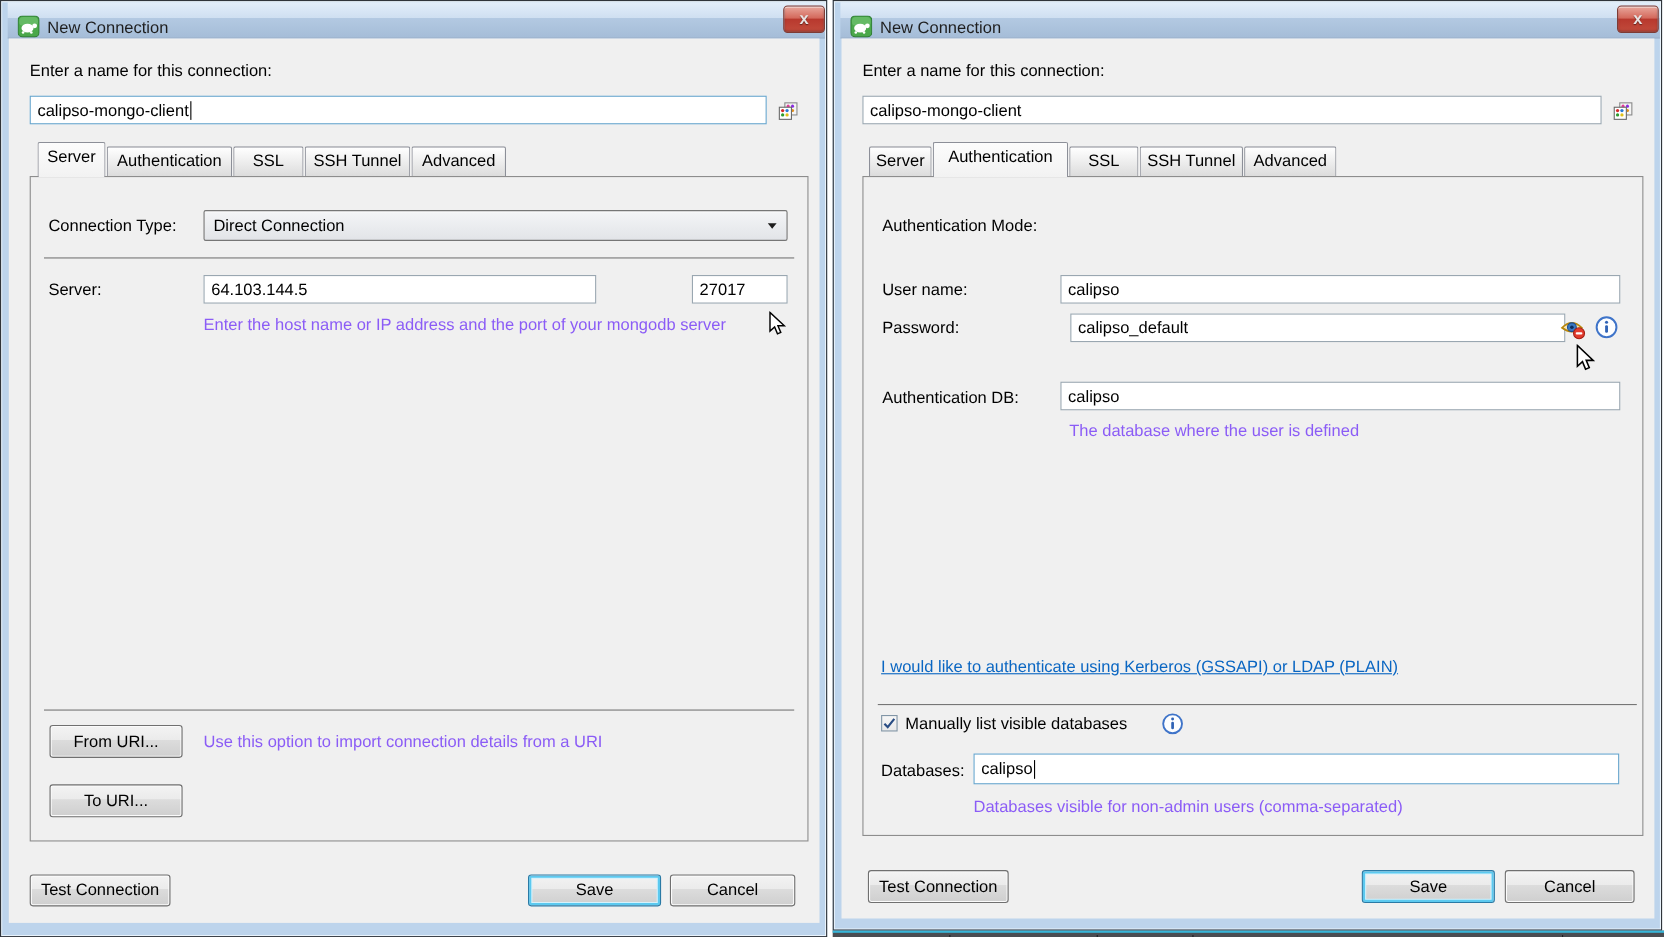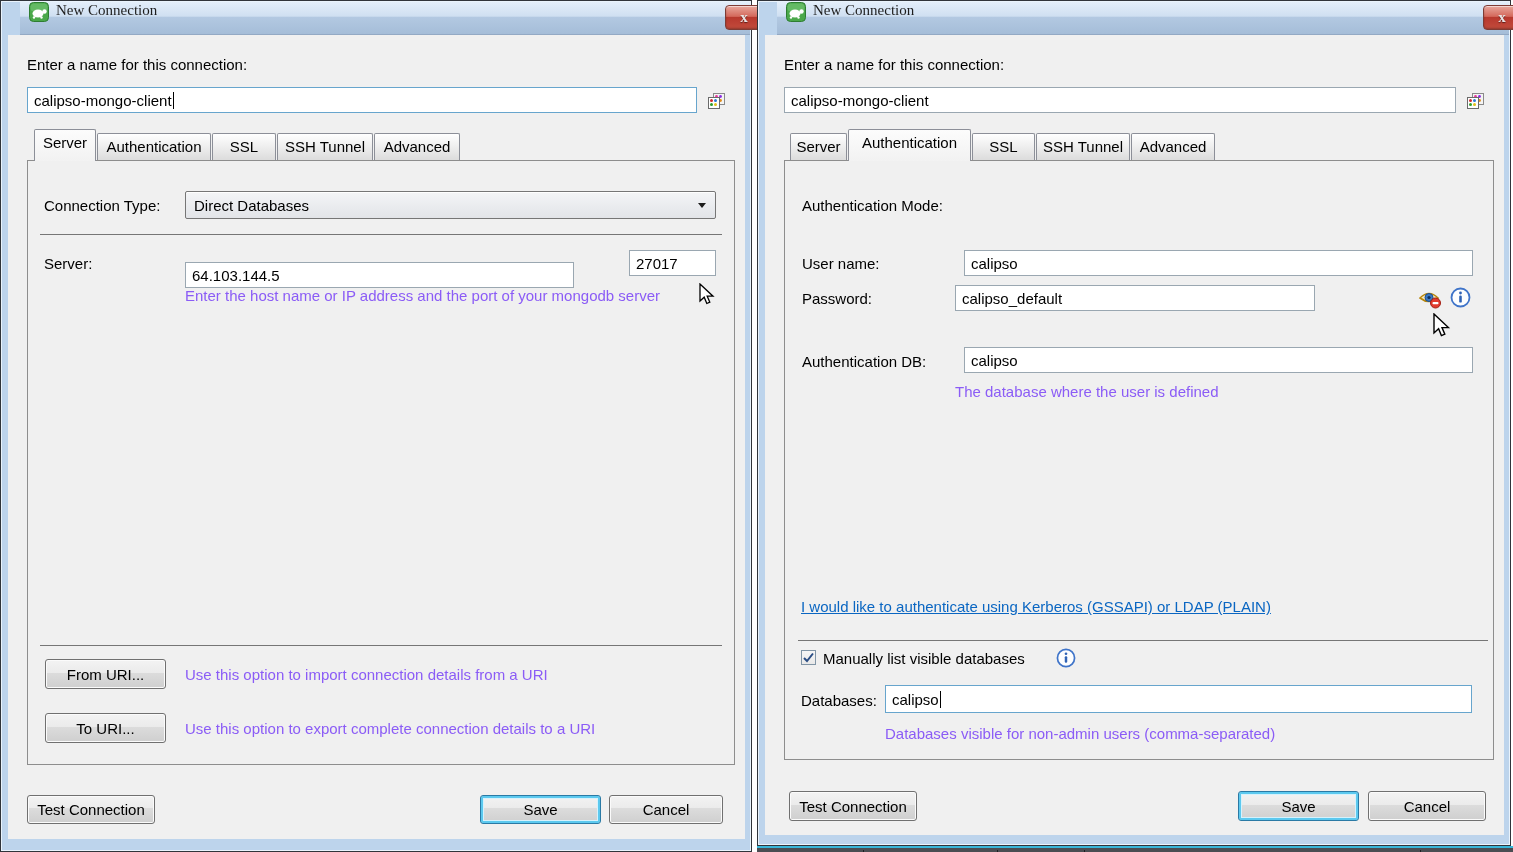--- a/index.html
+++ b/index.html
@@ -3,23 +3,23 @@
 <meta charset="utf-8">
 <style>
   * { box-sizing: border-box; margin: 0; padding: 0; }
   html,body { width:1513px; height:852px; overflow:hidden; background:#fff;
     font-family:"Liberation Sans", sans-serif; }
   #stage { position:relative; width:1513px; height:852px; background:#fff; }
 
   
   .window { position:absolute; background:#bdd4ec; border:1px solid #30343a;
     box-shadow: inset 0 0 0 1px #e9f3fc; }
-  .titlebar { position:absolute; left:19px; top:1px; right:1px; height:33px;
+  .titlebar { position:absolute; left:6px; top:1px; right:1px; height:33px;
     background:linear-gradient(#e3eefa, #cfdff1 45%, #b3c9e2 46%, #a5bdd8);
-    border-bottom:1px solid #93a9c4; display:flex; align-items:flex-start; padding-left:9px;font-family:Liberation Serif, serif; }
+    border-bottom:1px solid #93a9c4; display:flex; align-items:flex-end; padding-left:9px; }
   .titlebar .title { font-size:15px; color:#1e1e1e; margin-left:7px; }
   .app-icon { width:20px; height:20px; display:inline-block; }
   .close-btn { position:absolute; top:3px; width:38px; height:25px; border:1px solid #7e3b34;
     border-radius:4px; background:linear-gradient(#e8a79c, #d4695c 45%, #b8392e 50%, #c24b3c);
     display:flex; align-items:center; justify-content:center;
     box-shadow: inset 0 1px 0 rgba(255,255,255,.55), inset 0 -1px 2px rgba(0,0,0,.25); }
   .close-btn span { color:#e9e4e4; font-size:15px; font-weight:bold; line-height:1;
     text-shadow:0 1px 1px rgba(0,0,0,.5); }
   .content { position:absolute; background:#f0f0f0; }
 
@@ -111,49 +111,48 @@
           <span>SSH Tunnel</span>
         </div>
       <div class="tab" style="left:366px; top:98px; width:86px; height:27px;">
           <span>Advanced</span>
         </div>
 
       <div class="panel" style="left:19px; top:125px; width:708px; height:605px;"></div>
 
       <div class="lbl" style="left:36px; top:162px;">Connection Type:</div>
       <div class="combo" style="left:177px; top:156px; width:531px; height:28px;">
-        <span>Direct Databases</span>
+        <span>Direct Connection</span>
         <span class="arrow"></span>
       </div>
 
       <div class="divider" style="left:32px; top:199px; width:682px;"></div>
 
       <div class="lbl" style="left:36px; top:220px;">Server:</div>
-      <div class="tbox" style="left:177px; top:215px; width:389px; height:26px;margin-top:12px;"><span>64.103.144.5</span></div>
+      <div class="tbox" style="left:177px; top:215px; width:357px; height:26px;"><span>64.103.144.5</span></div>
       <div class="lbl" style="left:581px; top:220px;margin-left:42px;">Port:</div>
       <div class="tbox" style="left:621px; top:215px; width:87px; height:26px;"><span>27017</span></div>
       <div class="help" style="left:177px; top:252px;">Enter the host name or IP address and the port of your mongodb server</div>
 
       <div style="position:absolute; left:688px; top:248px;">
         <svg width="22" height="24" viewBox="0 0 22 24">
           <path d="M4,1 L4,18 L8.2,14.2 L10.8,20.5 L13.8,19.2 L11.2,13.2 L17,13.2 Z" fill="#ffffff" stroke="#000000" stroke-width="1.3"></path>
         </svg>
       </div>
 
       <div class="divider" style="left:32px; top:610px; width:682px;"></div>
 
       <div class="btn" style="left:37px; top:624px; width:121px; height:30px;">
           <span>From URI...</span>
         </div>
       <div class="help" style="left:177px; top:631px;">Use this option to import connection details from a URI</div>
 
       <div class="btn" style="left:37px; top:678px; width:121px; height:30px;">
           <span>To URI...</span>
         </div>
-      <div class="help" style="left:177px; top:685px;">Use this option to export complete connection details to a URI</div>
 
       <div class="btn" style="left:19px; top:760px; width:128px; height:29px;">
           <span>Test Connection</span>
         </div>
       <div class="btn default" style="left:472px; top:760px; width:121px; height:29px;">
           <span>Save</span>
         </div>
       <div class="btn" style="left:601px; top:760px; width:114px; height:29px;">
           <span>Cancel</span>
         </div>
@@ -213,21 +212,21 @@
         </div>
 
       <div class="panel" style="left:19px; top:125px; width:710px; height:600px;"></div>
 
       <div class="lbl" style="left:37px; top:162px;">Authentication Mode:</div>
 
       <div class="lbl" style="left:37px; top:220px;">User name:</div>
       <div class="tbox" style="left:199px; top:215px; width:509px; height:26px;"><span>calipso</span></div>
 
       <div class="lbl" style="left:37px; top:255px;">Password:</div>
-      <div class="tbox" style="left:190px; top:250px; width:360px; height:26px;"><span>calipso_default</span></div>
+      <div class="tbox" style="left:208px; top:250px; width:450px; height:26px;"><span>calipso_default</span></div>
 
       <div class="iconbtn" style="left:653px; top:251px; width:24px; height:24px;">
         <svg width="24" height="24" viewBox="0 0 24 24">
           <path d="M2,12 Q11,3 20,12 Q11,19 2,12 Z" fill="#f3e3b8" stroke="#b8860b" stroke-width="1.6"></path>
           <circle cx="11" cy="11.5" r="4" fill="#3a78c2" stroke="#1d4e8f"></circle>
           <circle cx="11" cy="11.5" r="1.6" fill="#0c2d5e"></circle>
           <circle cx="17.5" cy="17" r="5" fill="#e23b2e" stroke="#a31f14"></circle>
           <rect x="14.5" y="16" width="6" height="2.2" rx="1" fill="#ffffff"></rect>
         </svg>
       </div>
@@ -240,21 +239,21 @@
       </div>
 
       <div style="position:absolute; left:665px; top:278px;">
         <svg width="24" height="26" viewBox="0 0 24 26">
           <path d="M4,1 L4,20 L8.6,15.8 L11.4,22.6 L14.8,21.2 L12,14.6 L18.4,14.6 Z" fill="#ffffff" stroke="#000000" stroke-width="1.4"></path>
         </svg>
       </div>
 
       <div class="lbl" style="left:37px; top:318px;text-align:right;">Authentication DB:</div>
       <div class="tbox" style="left:199px; top:312px; width:509px; height:26px;"><span>calipso</span></div>
-      <div class="help" style="left:190px; top:348px;">The database where the user is defined</div>
+      <div class="help" style="left:207px; top:348px;">The database where the user is defined</div>
 
       <div class="link" style="left:36px; top:563px;">I would like to authenticate using Kerberos (GSSAPI) or LDAP (PLAIN)</div>
 
       <div class="divider" style="left:33px; top:605px; width:690px;"></div>
 
       <div class="checkbox" style="left:36px; top:615px;">
         <svg width="13" height="13" viewBox="0 0 13 13">
           <polyline points="2,7 5,10 11,2.5" fill="none" stroke="#2a4d84" stroke-width="2"></polyline>
         </svg>
       </div>

